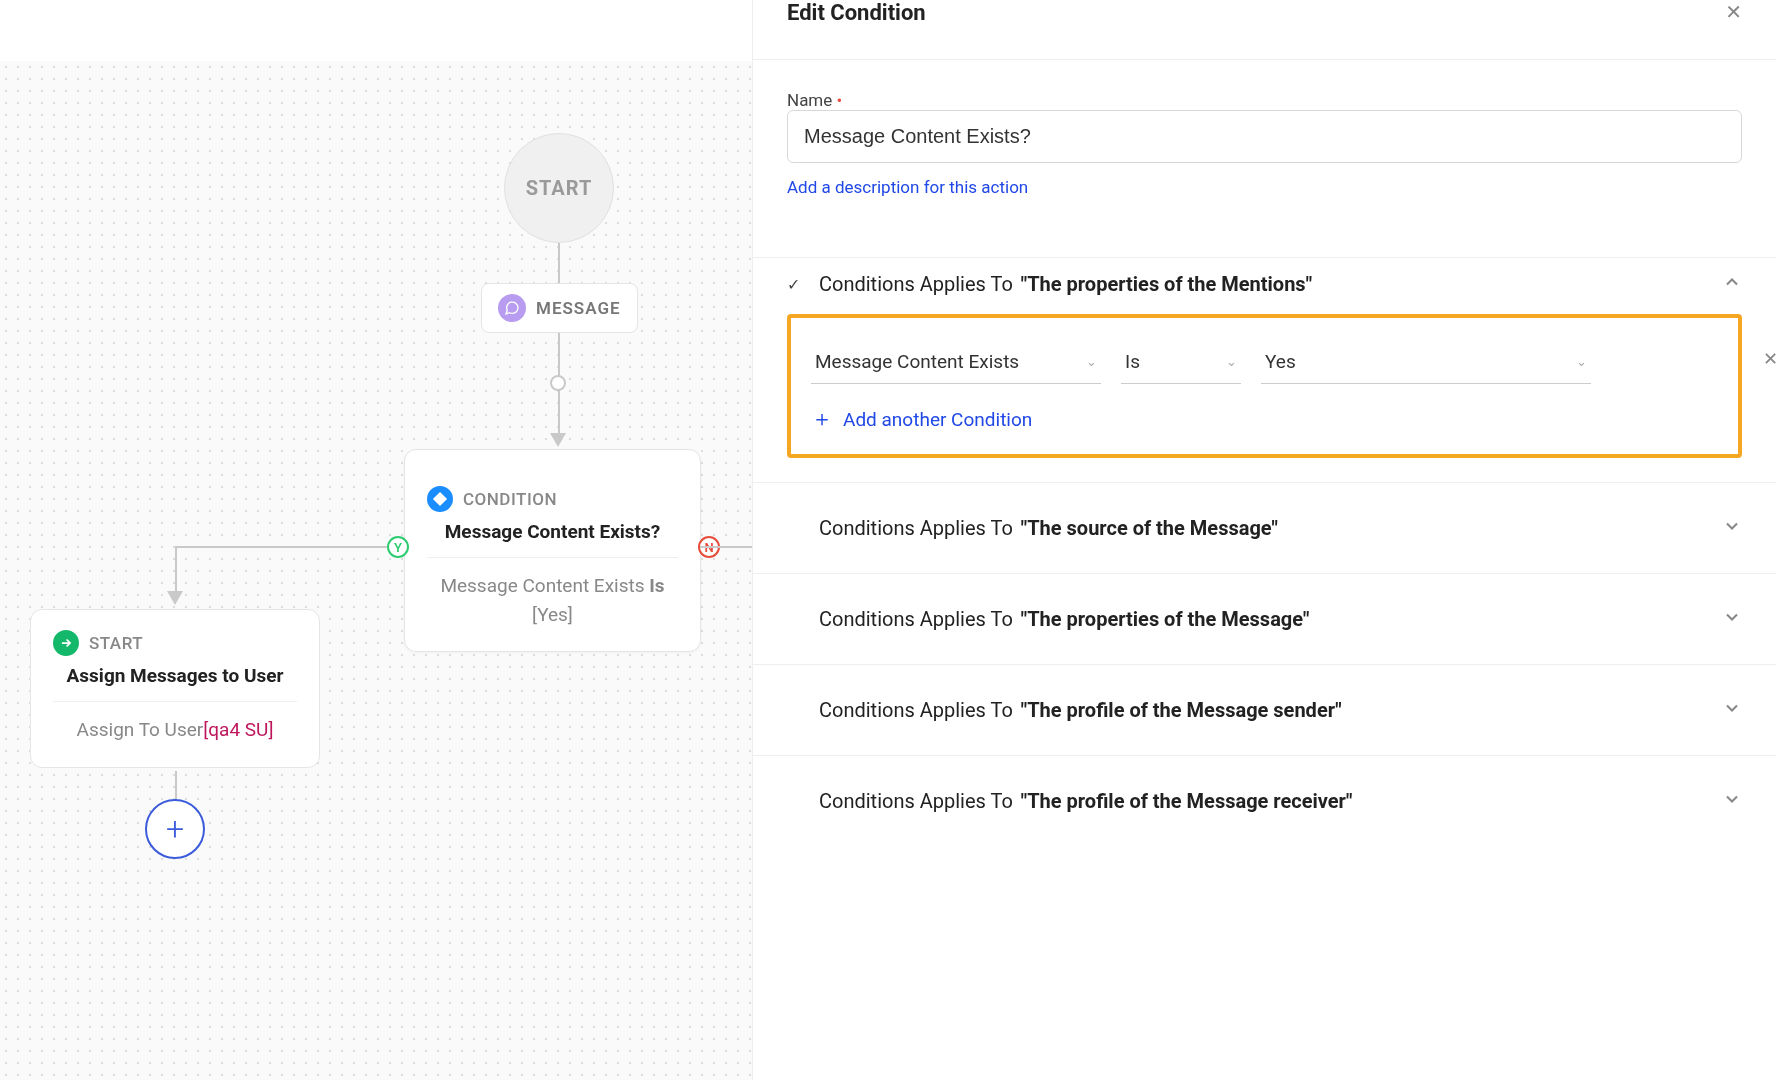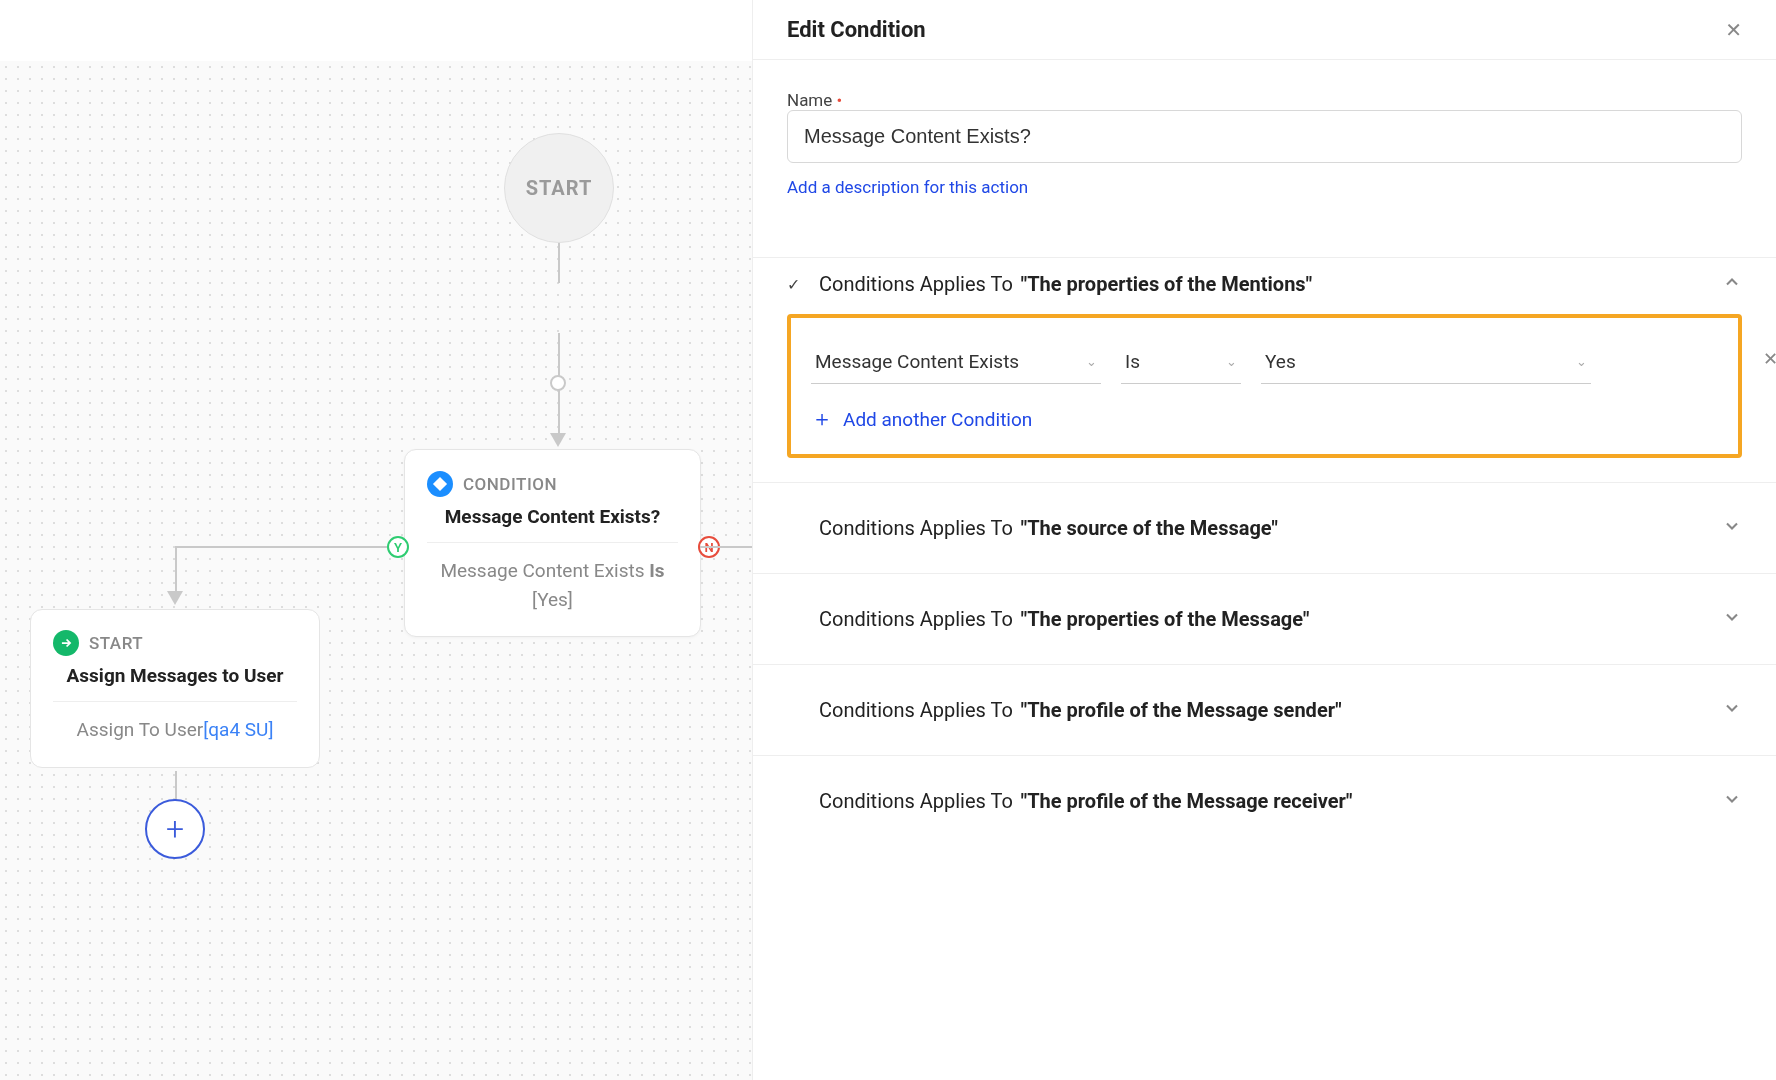--- a/index.html
+++ b/index.html
@@ -55,21 +55,21 @@
   background:#b89cf0;
   display:flex; align-items:center; justify-content:center;
 }
 .msg-icon svg { width:16px; height:16px; }
 
 .condition-node {
   position:absolute;
   left: 404px; top: 388px;
   width: 297px;
   background:#fff; border:1px solid #e5e5e5; border-radius:12px;
-  padding:21px 22px 22px;
+  padding:36px 22px 22px;
   box-shadow: 0 1px 3px rgba(0,0,0,0.04);
 }
 .node-type-row { display:flex; align-items:center; gap:10px; color:#888; font-size:17px; font-weight:500; letter-spacing:0.5px; margin-bottom:8px;}
 .cond-icon { width:26px; height:26px; border-radius:50%; background:#1b8eff; display:flex; align-items:center; justify-content:center;}
 .cond-icon::after { content:""; width:10px; height:10px; background:#fff; transform:rotate(45deg);}
 .node-title { font-weight:700; font-size:19px; color:#222; margin-bottom:14px;}
 .node-divider { border:none; border-top:1px solid #eee; margin:0 0 14px;}
 .node-detail { color:#888; font-size:19px; line-height:1.5;}
 .node-detail .bold { color:#888; font-weight:700;}
 
@@ -114,21 +114,21 @@
 .panel {
   position:absolute;
   left:752px; top:0;
   width: 1024px;
   height:1080px;
   background:#fff;
   border-left:1px solid #eee;
 }
 .panel-header {
   height:60px; border-bottom:1px solid #eee;
-  display:flex; align-items:center; justify-content:space-between;
+  display:flex; justify-content:space-between;
   padding:0 34px;
 }
 .panel-title { font-size:22px; font-weight:700; color:#222;}
 .close-x { font-size:20px; color:#888; cursor:pointer; font-weight:300;}
 
 .panel-body { padding:30px 34px 0; }
 .field-label { font-size:17px; color:#444; }
 .field-label .req { color:#e74c3c;}
 .text-input {
   width:100%; border:1px solid #d8d8d8; border-radius:6px;
@@ -183,20 +183,28 @@
 <body>
 
 <div class="canvas">
 
   <div class="vline" style="left:558px; top:182px; height:40px;"></div>
 
   <div class="start-node">
     <span>START</span>
   </div>
 
+  <div class="message-node">
+    <span class="msg-icon">
+      <svg viewBox="0 0 24 24" fill="none" stroke="#fff" stroke-width="2">
+          <path d="M21 11.5a8.38 8.38 0 0 1-8.5 8.5 8.5 8.5 0 0 1-3.9-.9L3 21l1.9-5.6A8.5 8.5 0 1 1 21 11.5z"></path>
+        </svg>
+    </span>
+    <span>MESSAGE</span>
+  </div>
 
   <div class="vline" style="left:558px; top:272px; height:100px;"></div>
   <div class="small-circle" style="left:550px; top:314px;"></div>
   <div class="arrowhead" style="left:550px; top:372px;"></div>
 
   <div class="condition-node">
     <div class="node-type-row">
       <span class="cond-icon"></span>
       <span>CONDITION</span>
     </div>
@@ -226,21 +234,21 @@
       <span class="act-icon">
         <svg viewBox="0 0 24 24" fill="none" stroke="#fff" stroke-width="3">
             <path d="M5 12h14M13 6l6 6-6 6"></path>
           </svg>
       </span>
       <span>START</span>
     </div>
     <div class="node-title">Assign Messages to User</div>
     <hr class="node-divider">
     <div class="node-detail">
-      <span>Assign To User</span><span style="color:#3b82f6;">[qa4 SU]</span>
+      <span>Assign To User</span><span style="color:#be185d;">[qa4 SU]</span>
     </div>
   </div>
 
   <div class="vline" style="left:175px; top:710px; height:30px;"></div>
 
   <div class="add-circle">
     <span>+</span>
   </div>
 
 </div>

